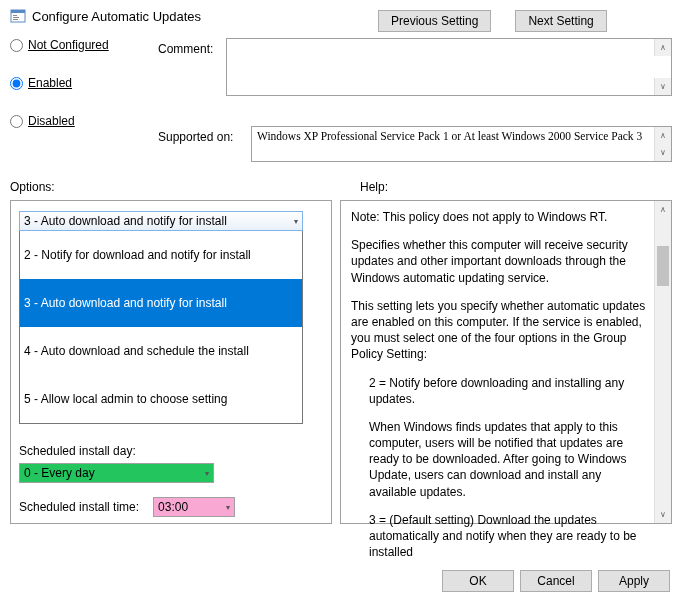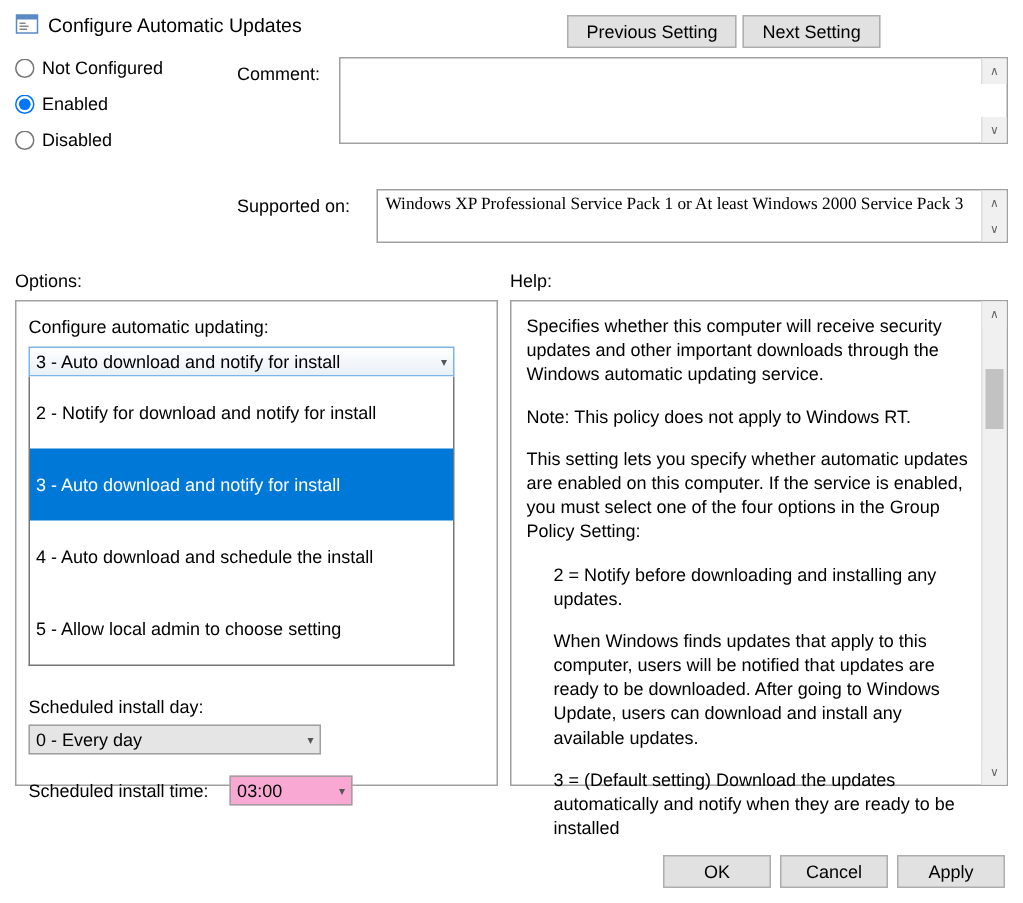--- a/index.html
+++ b/index.html
@@ -1,52 +1,52 @@
 <!DOCTYPE html>
 <html><head>
   <meta charset="utf-8">
   <style>
     * { box-sizing: border-box; font-family: 'Segoe UI', Tahoma, sans-serif; font-size: 12px; }
     body { margin: 0; padding: 0; background: #fff; width: 682px; height: 602px; overflow: hidden; }
     .window { padding: 8px 10px; }
     .title-row { display: flex; align-items: center; gap: 6px; margin-bottom: 4px; }
     .title-icon { width: 16px; height: 16px; }
     .title-text { font-size: 13px; }
-    .nav-buttons { position: absolute; left: 378px; top: 10px; display: flex; gap: 4px; }
+    .nav-buttons { position: absolute; left: 378px; top: 10px; display: flex; gap: 24px; }
     .btn { background: #e1e1e1; border: 1px solid #adadad; padding: 3px 12px; cursor: pointer; }
     .config-area { display: flex; margin-top: 14px; }
-    .radio-col { width: 148px; display: flex; flex-direction: column; gap: 10px; }
+    .radio-col { width: 148px; display: flex; flex-direction: column; gap: 24px; text-decoration: underline; }
     .radio-row { display: flex; align-items: center; gap: 5px; }
     .radio-row input { margin: 0; }
     .fields-col { flex: 1; display: flex; flex-direction: column; gap: 30px; }
     .field-row { display: flex; align-items: flex-start; gap: 8px; }
     .field-label { width: 60px; padding-top: 4px; }
     .field-label-supported { width: 85px; padding-top: 4px; }
     .textarea-wrap { flex: 1; position: relative; border: 1px solid #a0a0a0; background: #fff; }
     .comment-box { height: 58px; }
     .supported-box { height: 36px; }
     .scroll-up, .scroll-down { position: absolute; right: 0; width: 17px; height: 17px; background: #f0f0f0; border-left: 1px solid #ddd; display: flex; align-items: center; justify-content: center; font-size: 8px; color: #666; }
     .scroll-up { top: 0; }
     .scroll-down { bottom: 0; }
     .textarea-content { padding: 3px 5px; font-size: 11.5px; font-family: Liberation Serif, serif; }
     .section-labels { display: flex; margin-top: 18px; }
     .options-label { width: 330px; }
-    .help-label { flex: 1; }
+    .help-label { flex: 1; margin-left: 20px; }
     .panels { display: flex; gap: 8px; margin-top: 6px; }
     .options-panel { width: 322px; height: 324px; border: 1px solid #a0a0a0; padding: 10px 8px; position: relative; }
     .help-panel { flex: 1; height: 324px; border: 1px solid #a0a0a0; position: relative; }
     .opt-label { margin-bottom: 6px; }
     .dropdown-open { width: 284px; }
     .dropdown-selected { border: 1px solid #7eb4ea; background: linear-gradient(#fff,#e8f0f8); padding: 2px 4px; display: flex; justify-content: space-between; align-items: center; cursor: pointer; }
     .drop-arrow { font-size: 8px; color: #555; }
     .dropdown-list { border: 1px solid #767676; border-top: none; background: #fff; }
     .dropdown-list div { padding: 17px 4px; cursor: pointer; }
     .dropdown-list .selected { background: #0078d7; color: #fff; }
     .sched-label { margin-top: 20px; margin-bottom: 5px; }
-    .sched-select { width: 195px; border: 1px solid #a0a0a0; padding: 2px 4px; display: flex; justify-content: space-between; align-items: center; background: #e5e5e5; cursor: pointer; text-align: center; }
+    .sched-select { width: 195px; border: 1px solid #a0a0a0; padding: 2px 4px; display: flex; justify-content: space-between; align-items: center; background: #22c55e; cursor: pointer; text-align: center; }
     .sched-time-row { display: flex; align-items: center; gap: 14px; margin-top: 14px; }
     .time-select { width: 82px; border: 1px solid #a0a0a0; padding: 2px 4px; display: flex; justify-content: space-between; align-items: center; background: #f9a8d4; cursor: pointer; }
     .help-content { padding: 8px 10px; padding-right: 22px; line-height: 1.35; }
     .help-content p { margin: 0 0 12px 0; }
     .help-content .indent { padding-left: 18px; }
     .help-scrollbar { position: absolute; right: 0; top: 0; bottom: 0; width: 17px; background: #f0f0f0; border-left: 1px solid #e0e0e0; }
     .help-scrollbar .arrow { height:17px; display:flex; align-items:center; justify-content:center; font-size:8px; color:#666; background:#f0f0f0; }
     .help-scrollbar .thumb { position:absolute; left:2px; right:2px; top:45px; height:40px; background:#c2c2c2; }
     .footer { position: absolute; bottom: 10px; right: 12px; display: flex; gap: 6px; }
     .footer .btn { width: 72px; text-align: center; }
@@ -105,21 +105,20 @@
     </div>
   </div>
 
   <div class="section-labels">
     <div class="options-label">Options:</div>
     <div class="help-label">Help:</div>
   </div>
 
   <div class="panels">
     <div class="options-panel">
-      <div class="opt-label">Configure automatic updating:</div>
       <div class="dropdown-open">
         <div class="dropdown-selected">
           <span>3 - Auto download and notify for install</span>
           <span class="drop-arrow">▾</span>
         </div>
         <div class="dropdown-list">
           <div>2 - Notify for download and notify for install</div>
           <div class="selected">3 - Auto download and notify for install</div>
           <div>4 - Auto download and schedule the install</div>
           <div>5 - Allow local admin to choose setting</div>
@@ -133,22 +132,22 @@
       <div class="sched-time-row">
         <div>Scheduled install time:</div>
         <div class="time-select">
           <span>03:00</span>
           <span class="drop-arrow">▾</span>
         </div>
       </div>
     </div>
     <div class="help-panel">
       <div class="help-content">
+        <p>Note: This policy does not apply to Windows RT.</p>
         <p>Specifies whether this computer will receive security updates and other important downloads through the Windows automatic updating service.</p>
-        <p>Note: This policy does not apply to Windows RT.</p>
         <p>This setting lets you specify whether automatic updates are enabled on this computer. If the service is enabled, you must select one of the four options in the Group Policy Setting:</p>
         <p class="indent">2 = Notify before downloading and installing any updates.</p>
         <p class="indent">When Windows finds updates that apply to this computer, users will be notified that updates are ready to be downloaded. After going to Windows Update, users can download and install any available updates.</p>
         <p class="indent">3 = (Default setting) Download the updates automatically and notify when they are ready to be installed</p>
       </div>
       <div class="help-scrollbar">
         <div class="arrow">∧</div>
         <div class="thumb"></div>
         <div class="arrow" style="position:absolute;bottom:0;left:0;right:0">∨</div>
       </div>

